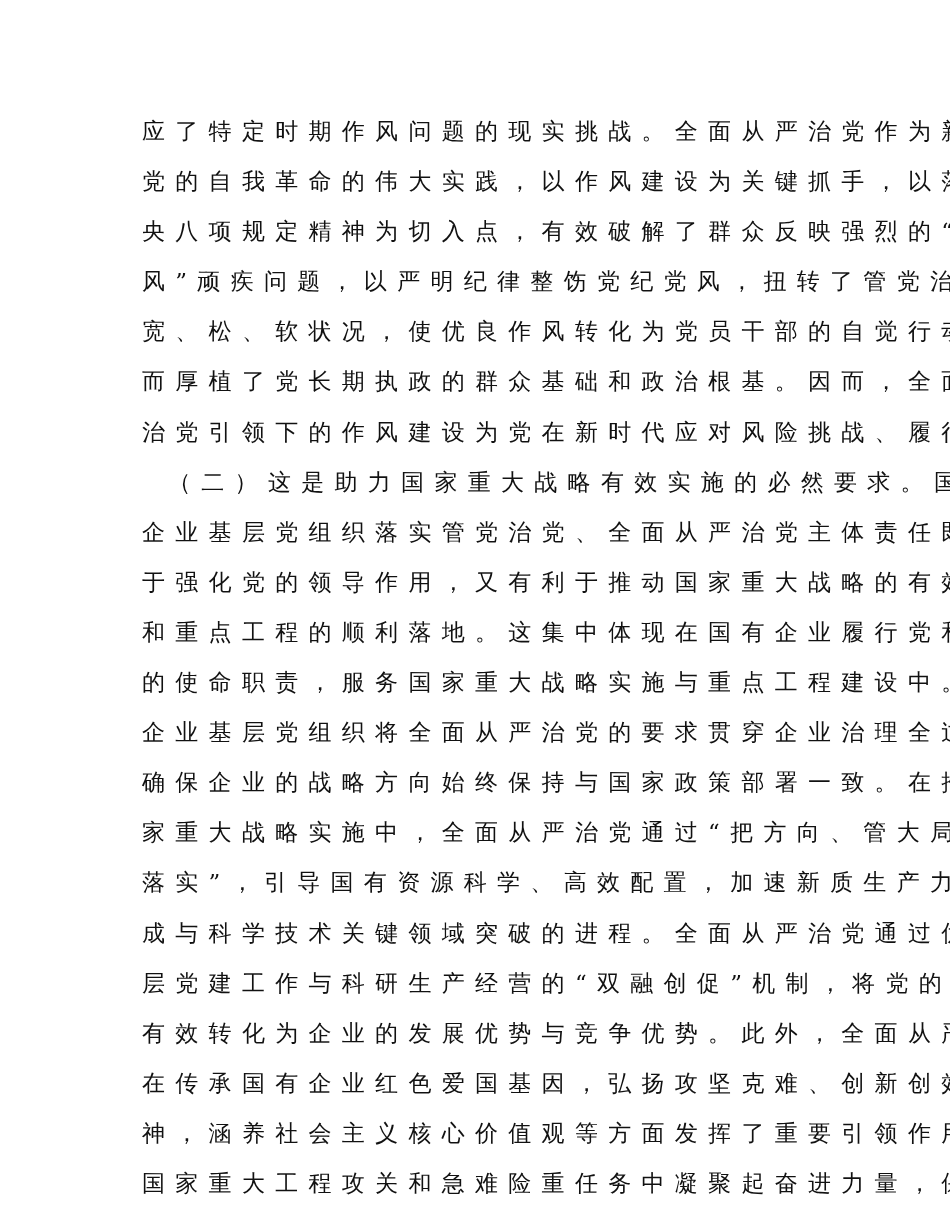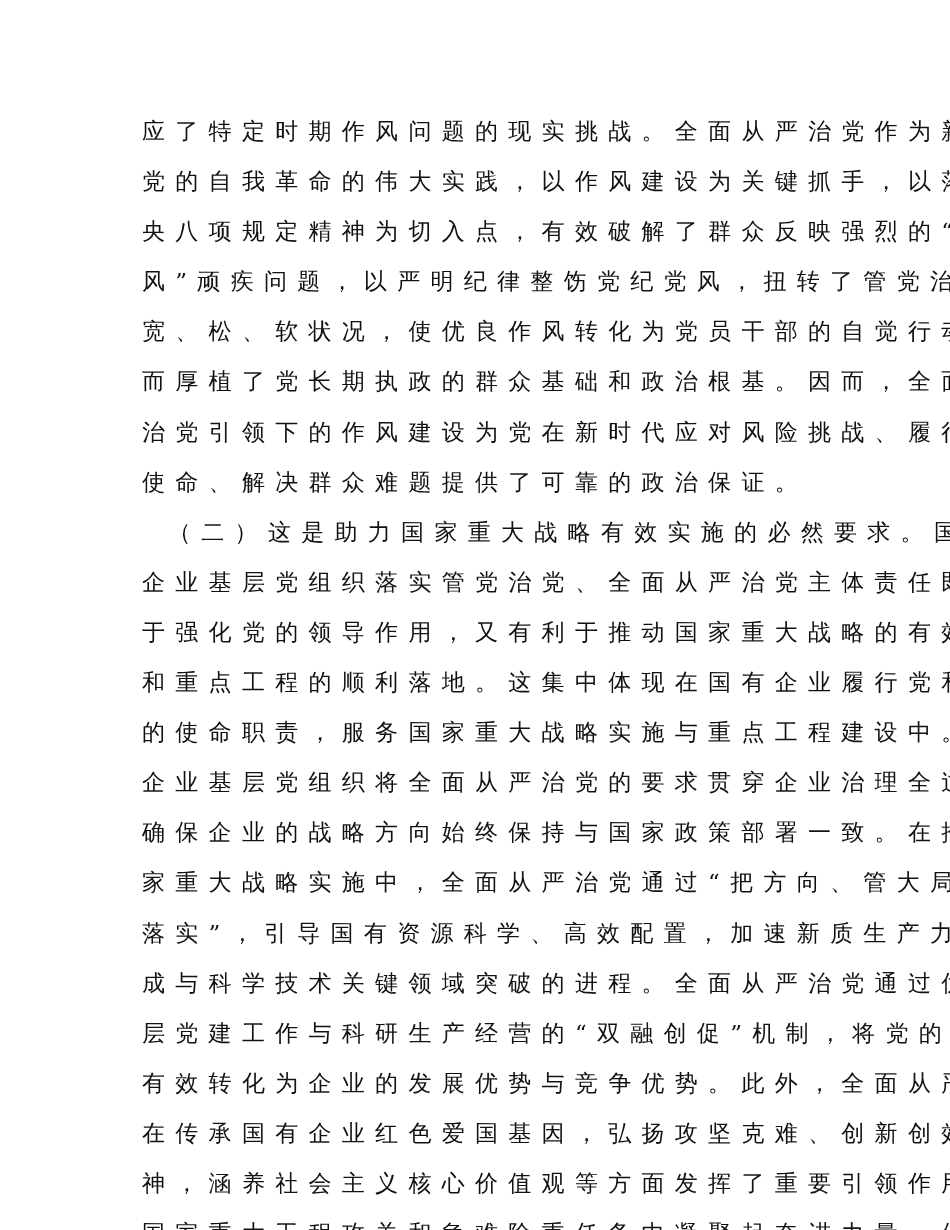--- a/index.html
+++ b/index.html
@@ -37,21 +37,20 @@
 
 <div class="page">
   <div>
     <div class="line">应了特定时期作风问题的现实挑战。全面从严治党作为新时代</div>
     <div class="line">党的自我革命的伟大实践，以作风建设为关键抓手，以落实中</div>
     <div class="line">央八项规定精神为切入点，有效破解了群众反映强烈的“四</div>
     <div class="line">风”顽疾问题，以严明纪律整饬党纪党风，扭转了管党治党</div>
     <div class="line">宽、松、软状况，使优良作风转化为党员干部的自觉行动，从</div>
     <div class="line">而厚植了党长期执政的群众基础和政治根基。因而，全面从严</div>
     <div class="line">治党引领下的作风建设为党在新时代应对风险挑战、履行执政</div>
-    <div class="line">使命、解决群众难题提供了可靠的政治保证。</div>
   </div>
   <div>
     <div class="line indent">（二）这是助力国家重大战略有效实施的必然要求。国有</div>
     <div class="line">企业基层党组织落实管党治党、全面从严治党主体责任既有利</div>
     <div class="line">于强化党的领导作用，又有利于推动国家重大战略的有效实施</div>
     <div class="line">和重点工程的顺利落地。这集中体现在国有企业履行党和国家</div>
     <div class="line">的使命职责，服务国家重大战略实施与重点工程建设中。国有</div>
     <div class="line">企业基层党组织将全面从严治党的要求贯穿企业治理全过程，</div>
     <div class="line">确保企业的战略方向始终保持与国家政策部署一致。在推进国</div>
     <div class="line">家重大战略实施中，全面从严治党通过“把方向、管大局、保</div>

